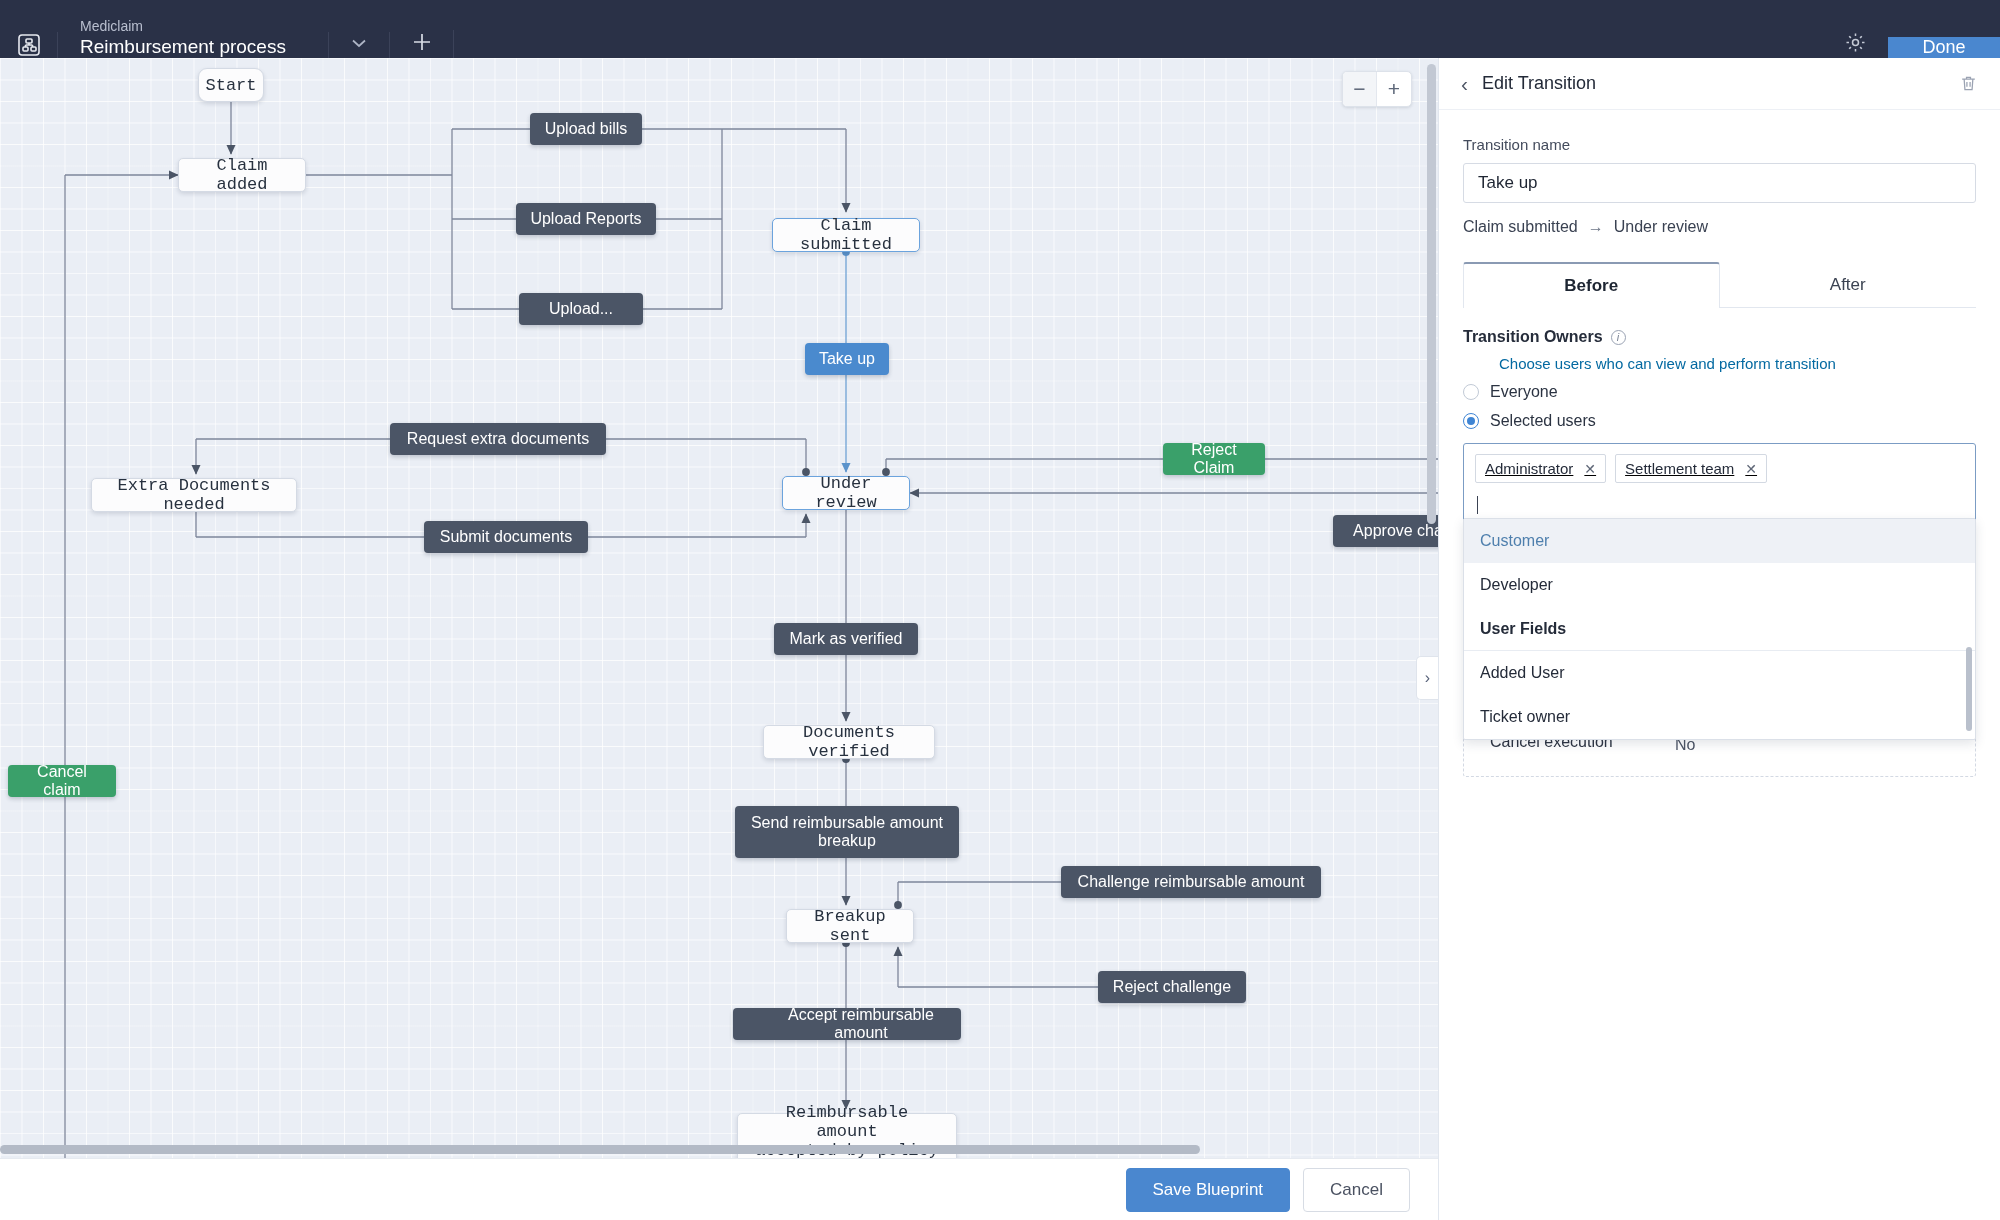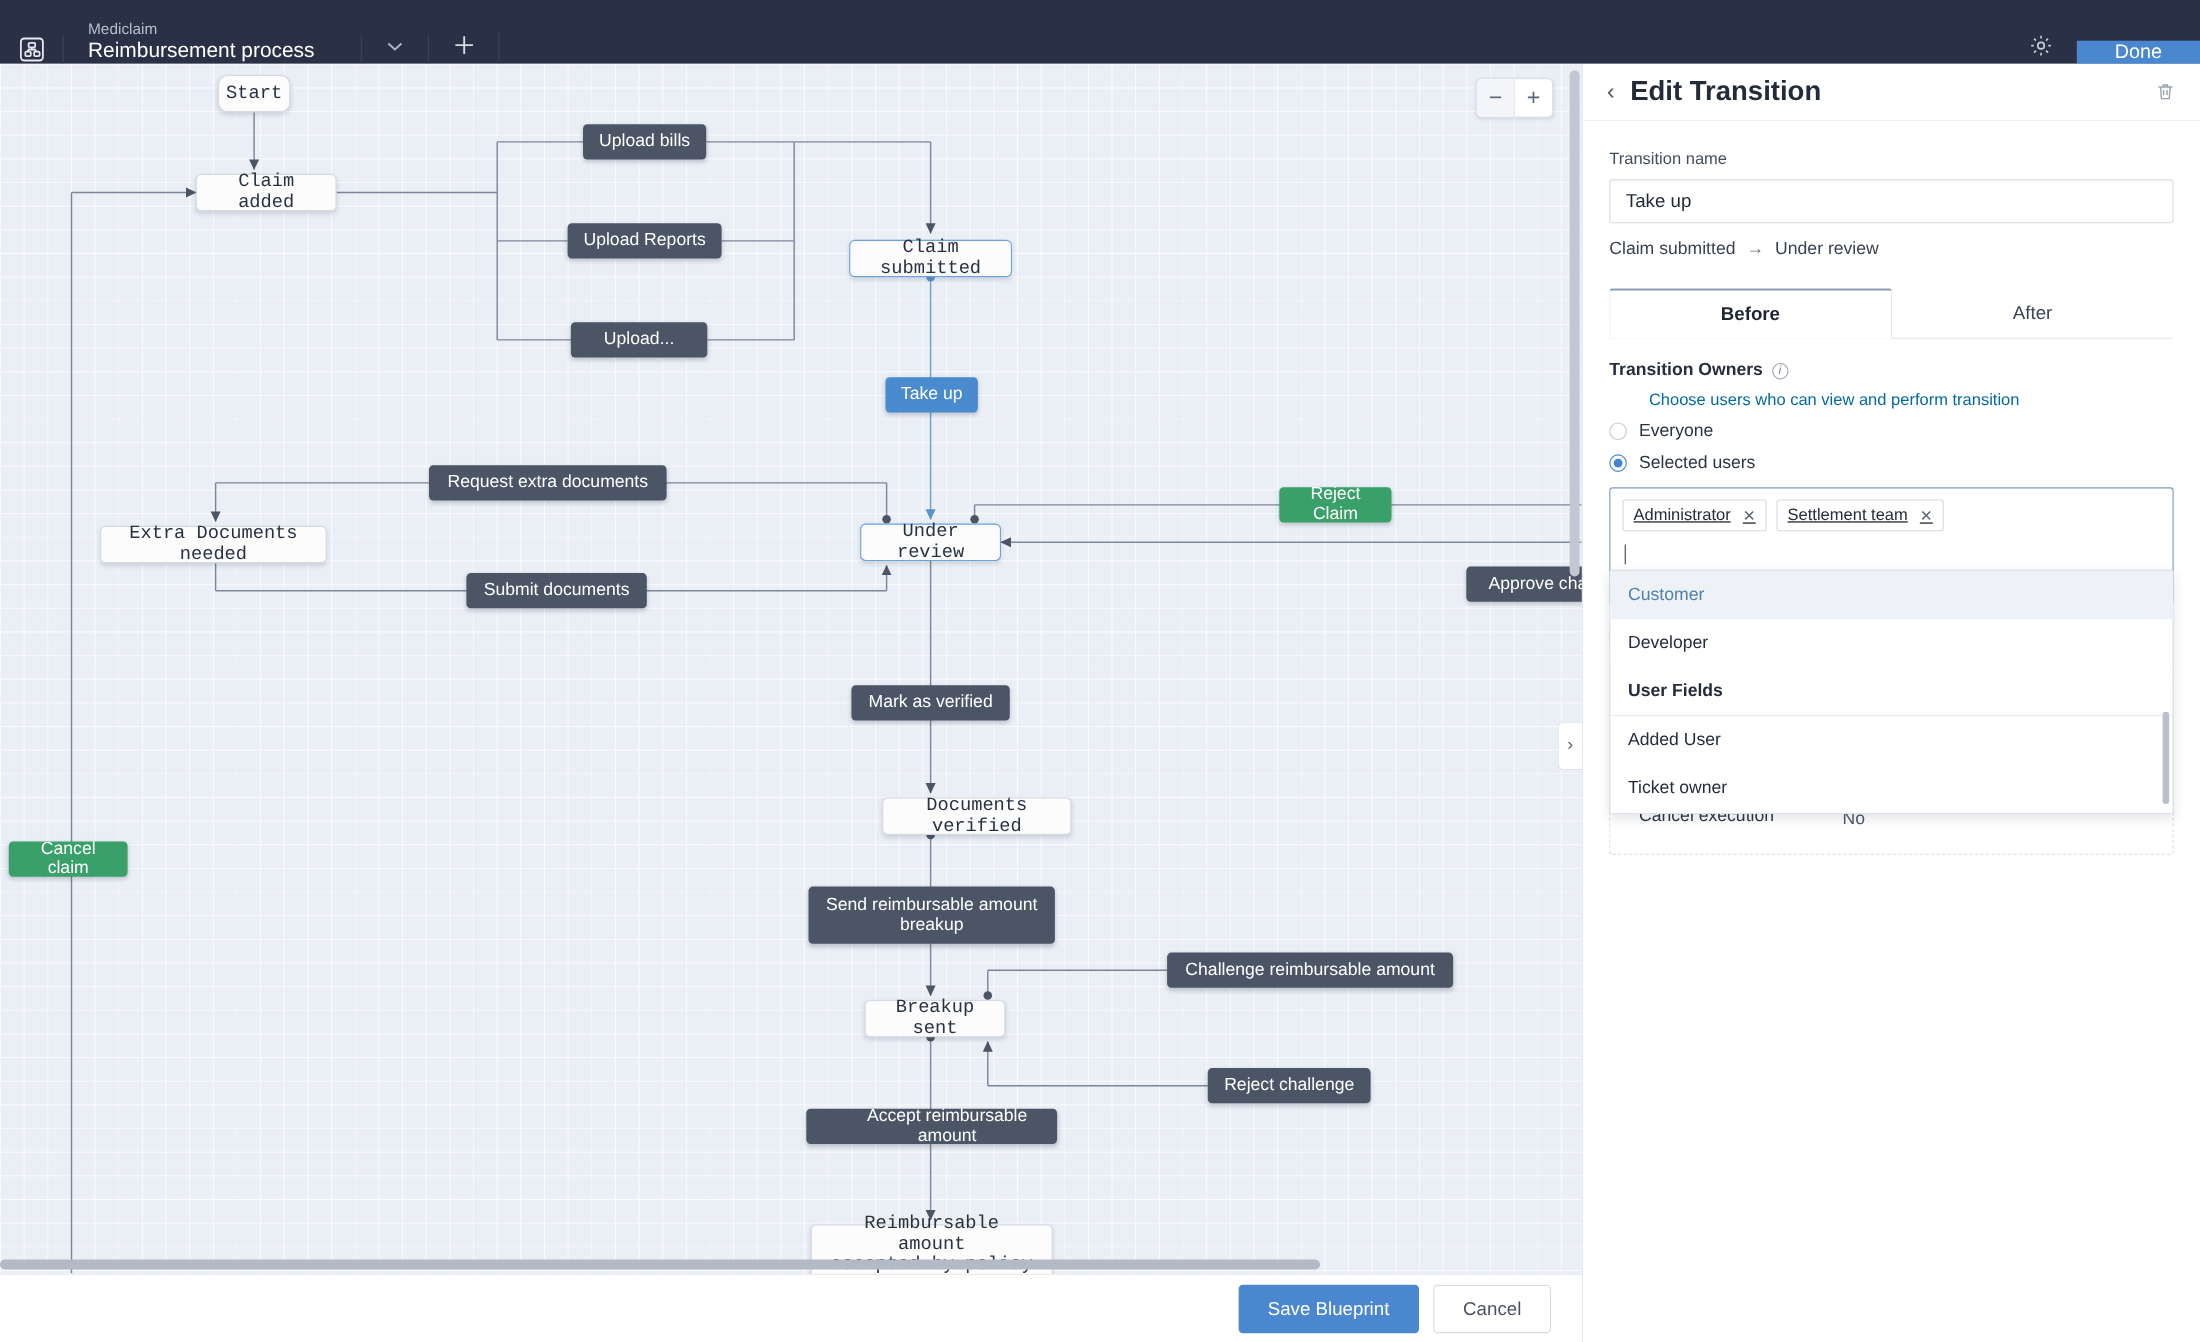--- a/index.html
+++ b/index.html
@@ -124,21 +124,21 @@
   
   .panel {
     position: absolute; top: 58px; right: 0; width: 562px; height: 1162px;
     background: #fff; border-left: 1px solid #e1e6ee; overflow: hidden;
   }
   .p-head {
     height: 52px; display: flex; align-items: center;
     padding: 0 22px 0 22px; border-bottom: 1px solid #edf0f5;
   }
   .p-back { font-size: 21px; color: #4f5766; margin-right: 14px; cursor: pointer; line-height:1; }
-  .p-title { font-size: 25px; color: #232a38; font-weight: bold; flex: 1; }
+  .p-title { font-size: 18px; color: #232a38; font-weight: normal; flex: 1; }
   .p-trash { color: #9aa2b2; cursor: pointer; display:flex; }
 
   .p-body { padding: 26px 24px 0 24px; }
   .p-label { font-size: 15px; color: #434b5c; margin-bottom: 10px; }
   .p-input {
     width: 100%; height: 40px; border: 1px solid #d6dbe4; border-radius: 3px;
     font-size: 17px; color: #1f2633; padding: 0 14px; font-family: inherit;
     background: #fff;
   }
   .p-route { font-size: 16px; color: #3a4252; margin-top: 15px; display:flex; gap:10px; align-items:center;}
@@ -362,21 +362,21 @@
       <div class="node trans" style="left: 519px; top: 235px; width: 124px; height: 32px;"><span>Upload...</span></div>
       <div class="node state sel" style="left: 772px; top: 160px; width: 148px; height: 34px;"><span>Claim submitted</span></div>
       <div class="node trans blue" style="left: 805px; top: 285px; width: 84px; height: 32px;"><span>Take up</span></div>
       <div class="node trans" style="left: 390px; top: 365px; width: 216px; height: 32px;"><span>Request extra documents</span></div>
       <div class="node state" style="left: 91px; top: 420px; width: 206px; height: 34px;"><span>Extra Documents needed</span></div>
       <div class="node trans" style="left: 424px; top: 463px; width: 164px; height: 32px;"><span>Submit documents</span></div>
       <div class="node state sel" style="left: 782px; top: 418px; width: 128px; height: 34px;"><span>Under review</span></div>
       <div class="node trans green" style="left: 1163px; top: 385px; width: 102px; height: 32px;"><span>Reject Claim</span></div>
       <div class="node trans" style="left: 1333px; top: 457px; width: 130px; height: 32px;"><span>Approve cha</span></div>
       <div class="node trans" style="left: 774px; top: 565px; width: 144px; height: 32px;"><span>Mark as verified</span></div>
-      <div class="node state" style="left: 763px; top: 667px; width: 172px; height: 34px; margin-left: 39px;"><span>Documents verified</span></div>
+      <div class="node state" style="left: 763px; top: 667px; width: 172px; height: 34px;"><span>Documents verified</span></div>
       <div class="node trans" style="left: 735px; top: 748px; width: 224px; height: 52px;"><span>Send reimbursable amount
 breakup</span></div>
       <div class="node trans" style="left: 1061px; top: 808px; width: 260px; height: 32px;"><span>Challenge reimbursable amount</span></div>
       <div class="node state" style="left: 786px; top: 851px; width: 128px; height: 34px;"><span>Breakup sent</span></div>
       <div class="node trans" style="left: 1098px; top: 913px; width: 148px; height: 32px;"><span>Reject challenge</span></div>
       <div class="node trans" style="left: 733px; top: 950px; width: 228px; height: 32px; padding-left: 41px;"><span>Accept reimbursable amount</span></div>
       <div class="node state" style="left: 737px; top: 1055px; width: 220px; height: 56px;"><span>Reimbursable amount
 accepted by policy holder</span></div>
       <div class="node trans green" style="left: 8px; top: 707px; width: 108px; height: 32px;"><span>Cancel claim</span></div>
     </div>

